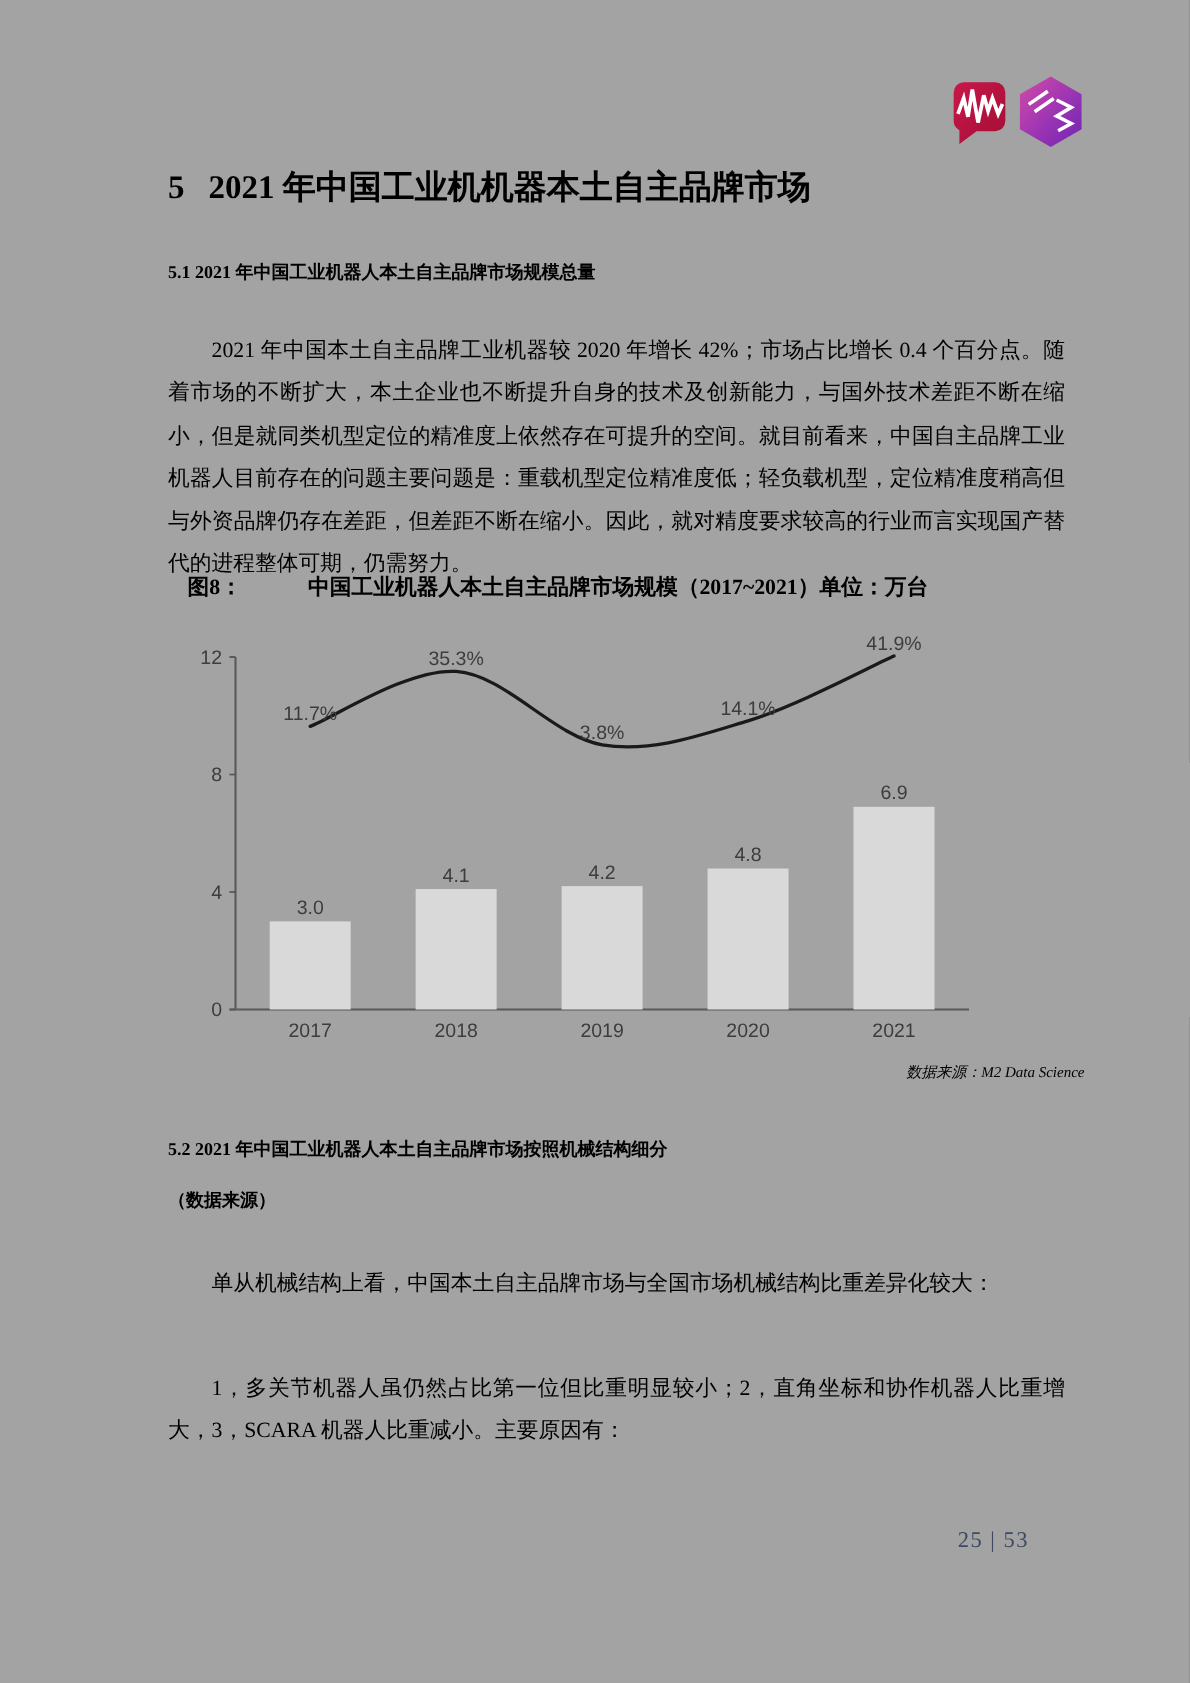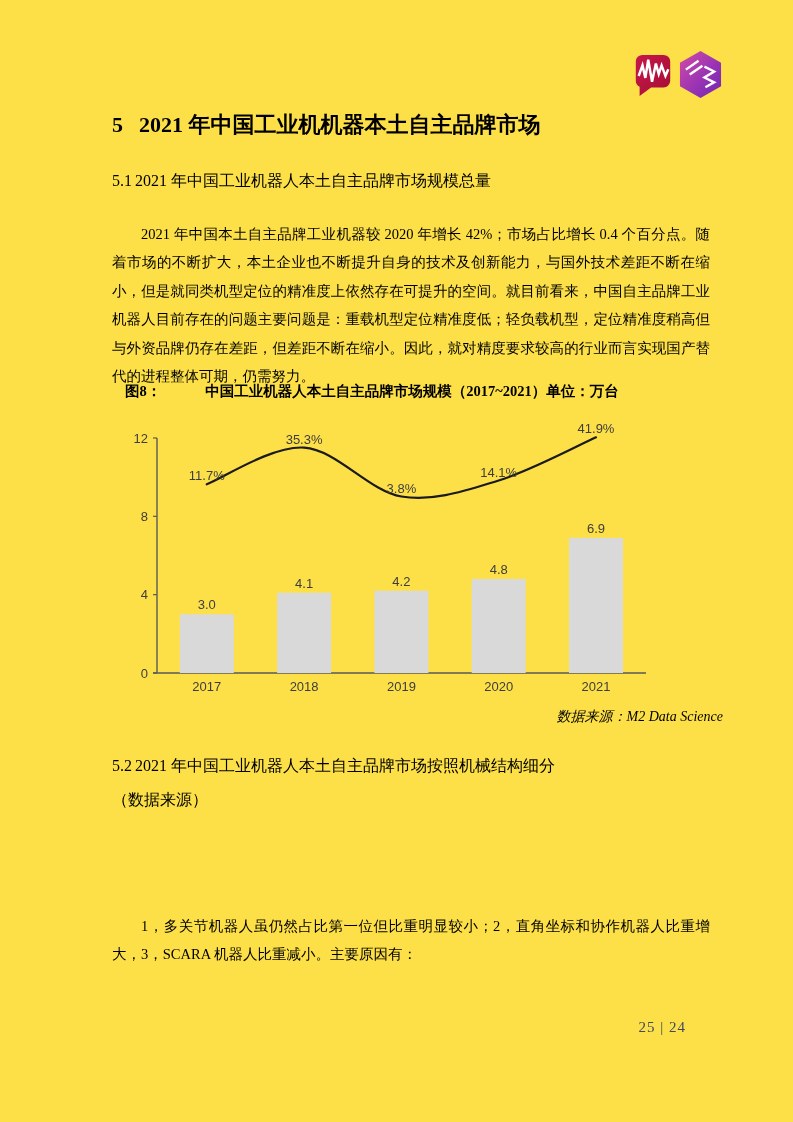--- a/index.html
+++ b/index.html
@@ -1,42 +1,42 @@
 <!DOCTYPE html>
 <html><head>
 <meta charset="utf-8">
 <style>
   html,body{margin:0;padding:0;background:#888;}
   .page{
-    position:relative;width:793px;height:1122px;margin:0 auto;background:#fde047;
+    position:relative;width:793px;height:1122px;margin:0 auto;background:#a3a3a3;
     font-family:"Liberation Serif","DejaVu Serif",serif;color:#000;overflow:hidden;
   }
   .logos{position:absolute;top:53px;right:70px;display:flex;gap:5px;align-items:flex-start;}
   .h1{position:absolute;left:112px;top:110px;margin:0;font-size:22px;font-weight:bold;line-height:30px;white-space:nowrap;}
   .h1 .hnum{margin-right:16px;}
-  .h2{position:absolute;left:112px;margin:0;font-size:16px;font-weight:normal;line-height:34px;}
+  .h2{position:absolute;left:112px;margin:0;font-size:12px;font-weight:bold;line-height:34px;}
   .h2 .hnum{margin-right:3px;}
   .h2-51{top:164px;white-space:nowrap;}
   .h2-52{top:749px;width:640px;}
   .h2line{display:block;}
   .body-p{
     position:absolute;left:112px;width:598px;margin:0;
     font-size:14.5px;line-height:28.4px;text-align:justify;text-indent:2em;
   }
   .p-51{top:220px;}
   .p-52a{top:842px;}
   .p-52b{top:912px;}
   .p-52c{top:933px;}
   .fig-caption{position:absolute;left:125px;top:382px;font-size:14.5px;white-space:nowrap;font-weight:bold;}
   .fig-caption .fig-label{margin-right:44px;}
   .chart{position:absolute;left:130px;top:420px;width:545px;height:290px;}
   .chart svg{display:block;}
   .ax{font:13px "Liberation Sans","DejaVu Sans",sans-serif;fill:#3d3d3d;}
   .dl{font:13px "Liberation Sans","DejaVu Sans",sans-serif;fill:#3d3d3d;}
-  .data-source{position:absolute;right:70px;top:708px;font-size:14px;font-style:italic;}
+  .data-source{position:absolute;right:70px;top:708px;font-size:10px;font-style:italic;}
   .page-number{position:absolute;right:107px;top:1019px;font-size:15px;color:#3d4a63;letter-spacing:1px;}
 </style>
 </head>
 <body>
 
 <div class="page">
 
   <div class="logos">
     <svg width="40" height="44" viewBox="0 0 40 46">
       <defs>
@@ -113,17 +113,18 @@
       </svg>
   </div>
 
   <div class="data-source">数据来源：M2 Data Science</div>
 
   <h2 class="h2 h2-52">
     <span class="h2line"><span class="hnum">5.2</span><span>2021 年中国工业机器人本土自主品牌市场按照机械结构细分</span></span>
     <span class="h2line">（数据来源）</span>
   </h2>
 
+  <p class="body-p p-52a">单从机械结构上看，中国本土自主品牌市场与全国市场机械结构比重差异化较大：</p>
   <p class="body-p p-52b">1，多关节机器人虽仍然占比第一位但比重明显较小；2，直角坐标和协作机器人比重增大，3，SCARA 机器人比重减小。主要原因有：</p>
 
-  <div class="page-number">25 | 24</div>
+  <div class="page-number">25 | 53</div>
 
 </div>
 
 </body></html>

